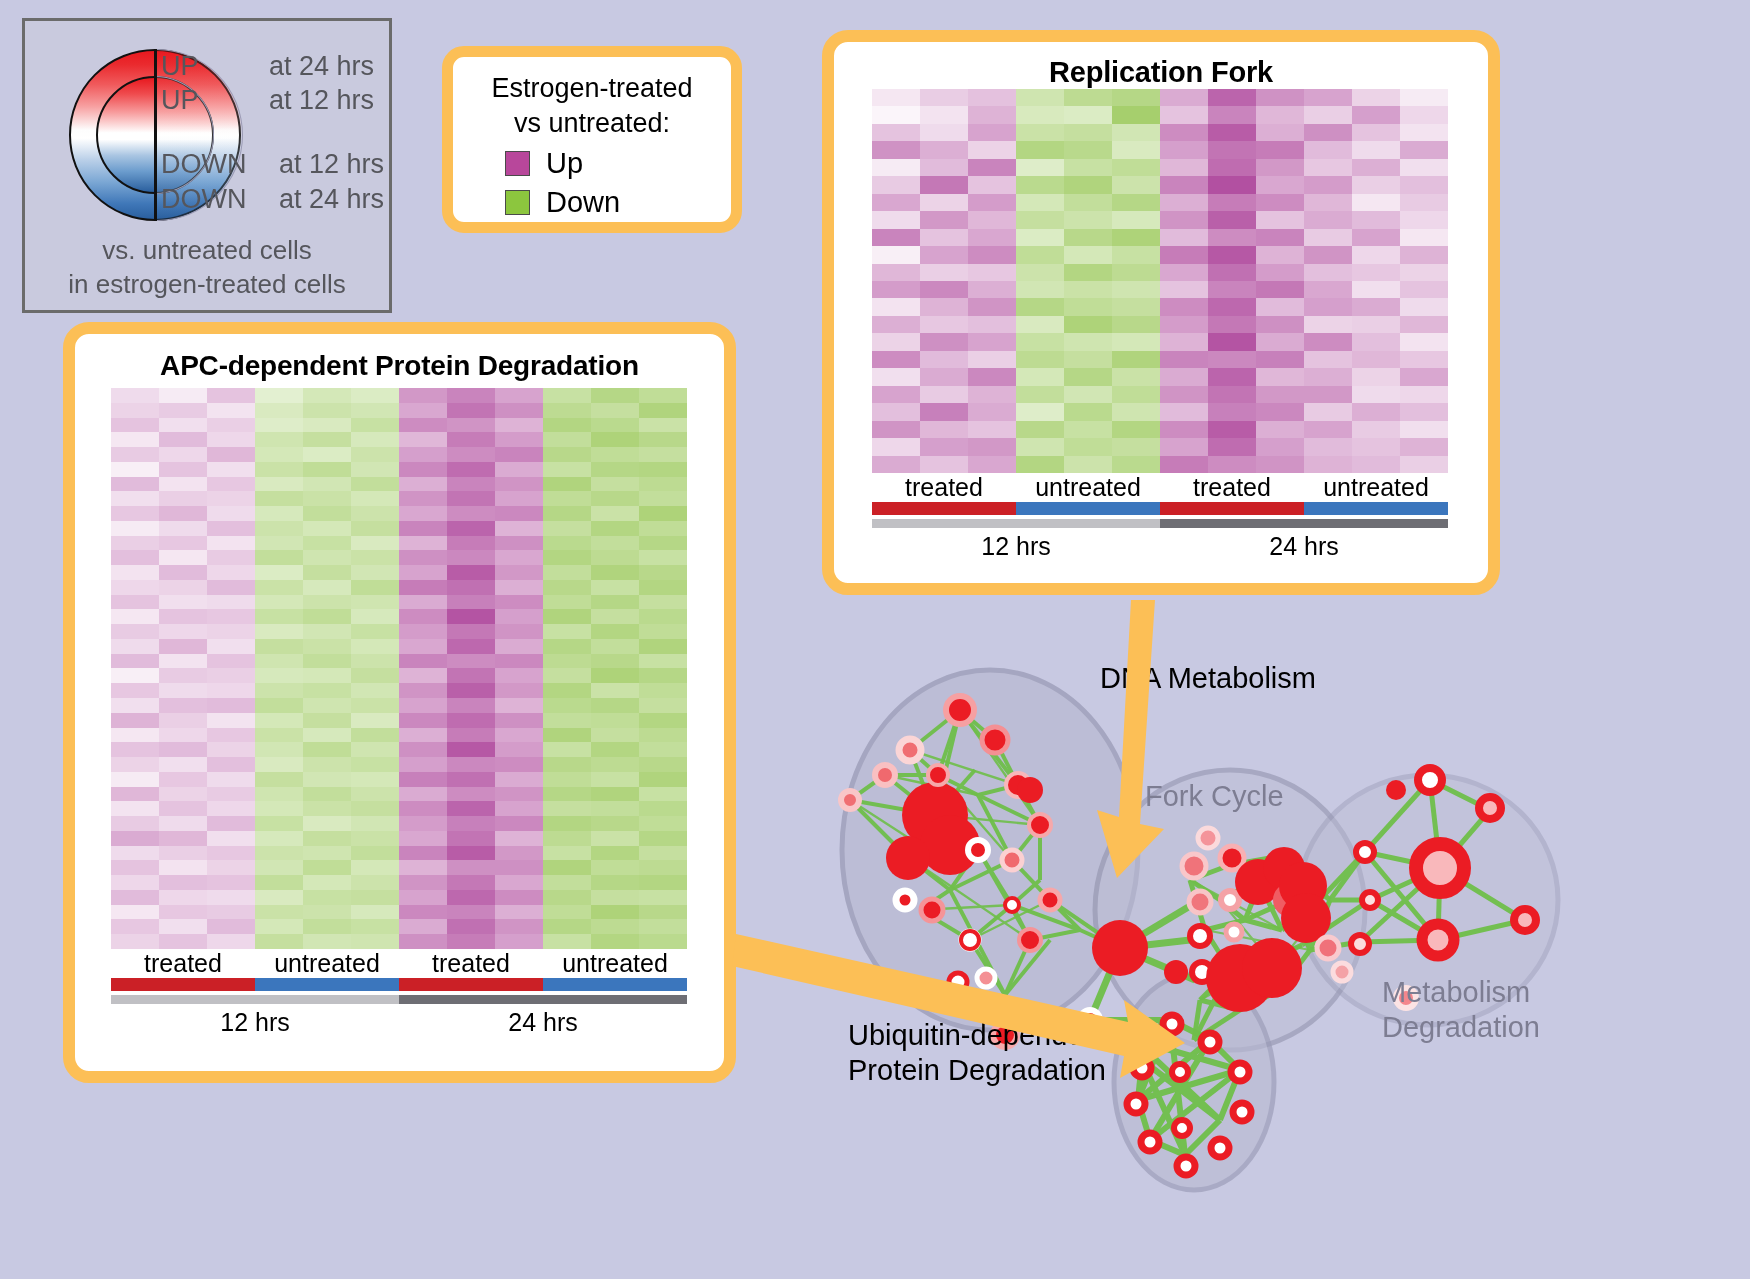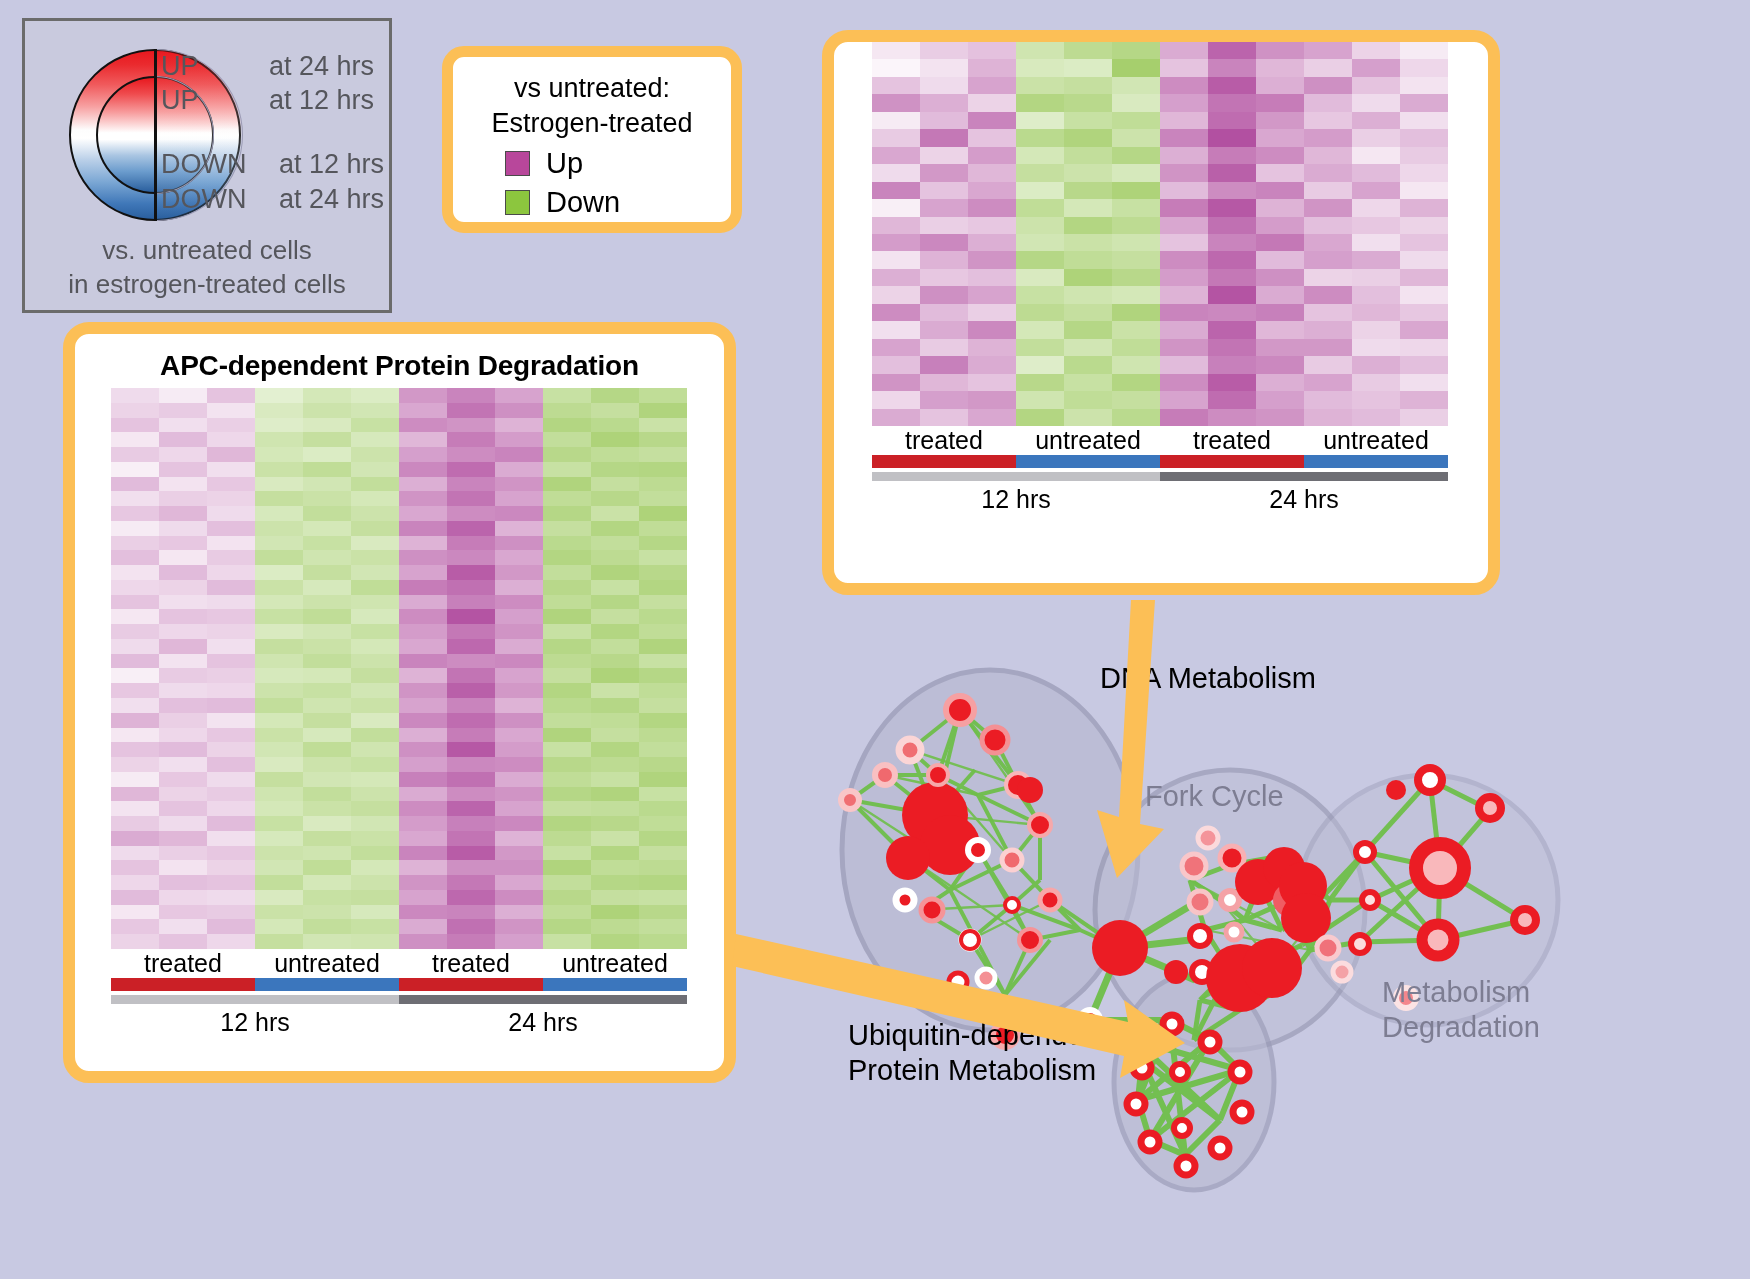--- a/index.html
+++ b/index.html
@@ -147,34 +147,35 @@
     <span class="ring-time" style="left:214px; top:141px;">at 24 hrs</span>
   </div>
   <div id="ring-caption">
     <div>vs. untreated cells</div>
     <div>in estrogen-treated cells</div>
   </div>
 </div>
 
 <div id="key-box">
   <div id="key-title">
+    <div>Estrogen-treated</div>
     <div>vs untreated:</div>
-    <div>Estrogen-treated</div>
   </div>
   <div class="key-row">
     <span class="key-swatch" id="sw-up" style="background: rgb(184, 71, 155);"></span>
     <span class="key-lbl">Up</span>
   </div>
   <div class="key-row">
     <span class="key-swatch" id="sw-down" style="background: rgb(140, 198, 62);"></span>
     <span class="key-lbl">Down</span>
   </div>
 </div>
 
 <div class="panel" id="panel-rf">
+  <div class="panel-title">Replication Fork</div>
   <div class="heatmap" id="hm-rf" style="width: 576px; height: 384px; grid-template-columns: repeat(12, 1fr); grid-template-rows: repeat(22, 1fr); margin-left: 38px;">
       <div class="hm-cell" style="background: rgb(245, 231, 242);"></div>
       <div class="hm-cell" style="background: rgb(233, 205, 228);"></div>
       <div class="hm-cell" style="background: rgb(228, 193, 222);"></div>
       <div class="hm-cell" style="background: rgb(207, 229, 176);"></div>
       <div class="hm-cell" style="background: rgb(189, 219, 146);"></div>
       <div class="hm-cell" style="background: rgb(181, 215, 134);"></div>
       <div class="hm-cell" style="background: rgb(218, 171, 210);"></div>
       <div class="hm-cell" style="background: rgb(187, 100, 172);"></div>
       <div class="hm-cell" style="background: rgb(207, 146, 196);"></div>
@@ -1172,21 +1173,21 @@
   </svg>
 
   <span class="net-label" id="lbl-dna">DNA Metabolism</span>
   <span class="net-label" id="lbl-cc">Fork Cycle</span>
   <div class="net-label" id="lbl-mt">
     <div>Metabolism</div>
     <div>Degradation</div>
   </div>
   <div class="net-label" id="lbl-ub">
     <div>Ubiquitin-dependent</div>
-    <div>Protein Metabolism</div>
+    <div>Protein Degradation</div>
   </div>
 </div>
 
 <svg class="arrow-svg" width="1750" height="1279">
 
   <path d="M1131 600 L1119 817 L1097 810 L1117 878 L1164 829 L1140 824 L1155 600 Z" fill="#fcbf56"></path>
 
   <path d="M736 934 L1128 1022 L1124 1000 L1185 1043 L1120 1078 L1124 1056 L732 966 Z" fill="#fcbf56"></path>
 </svg>
 

